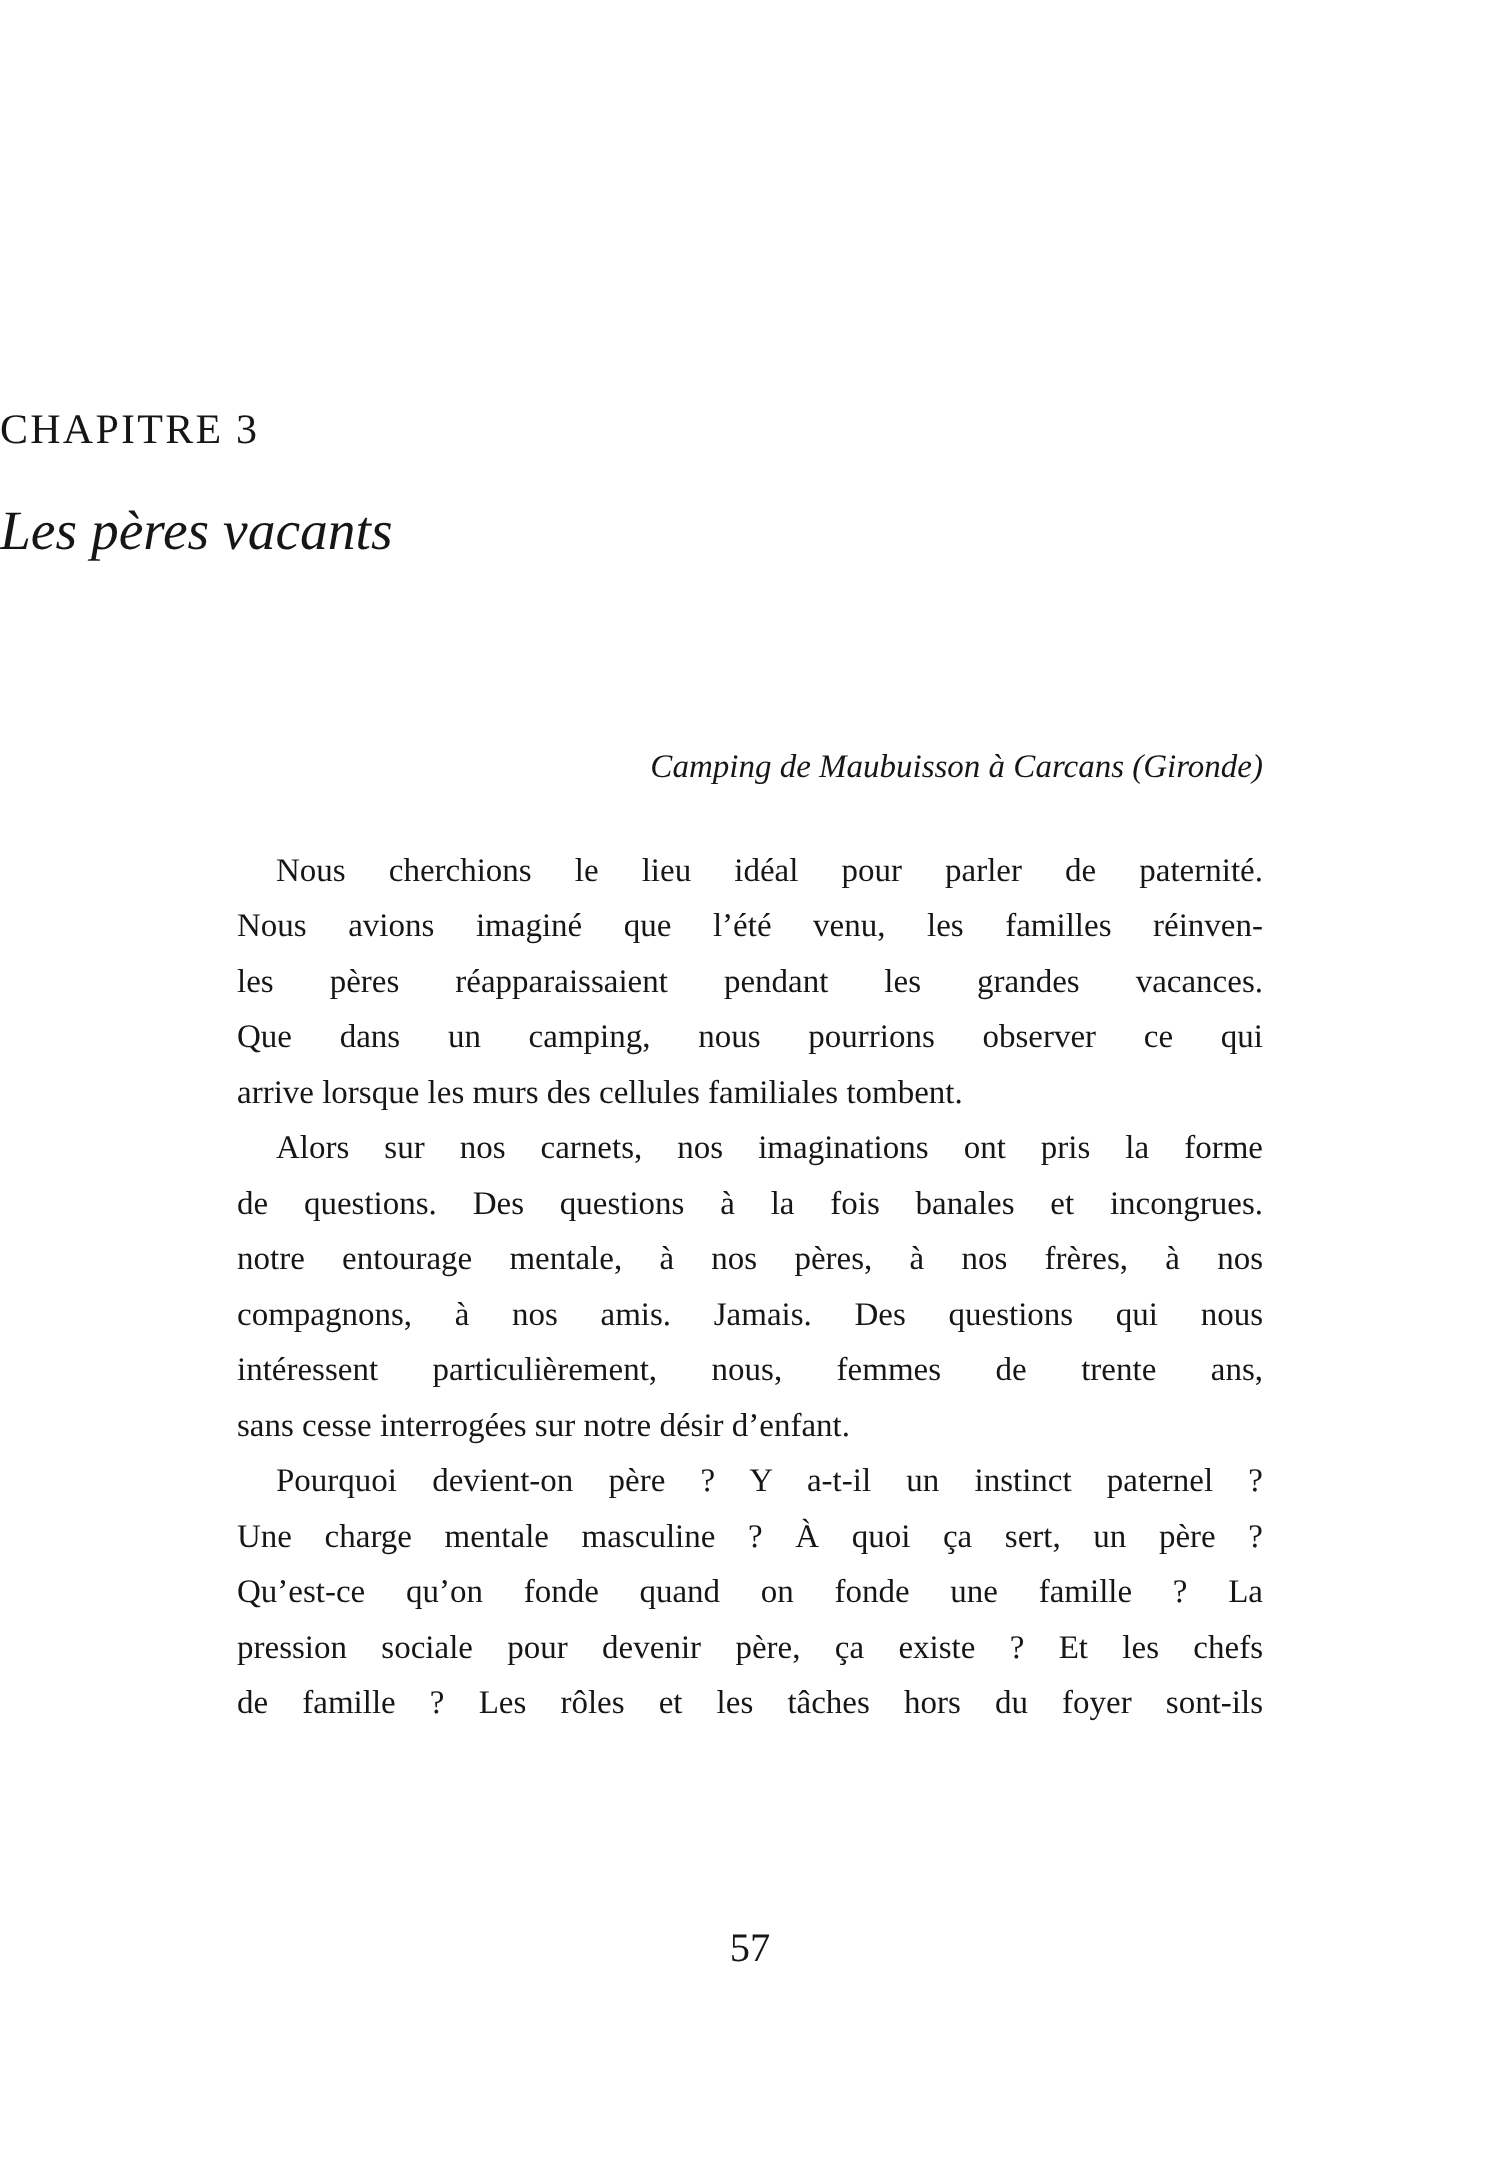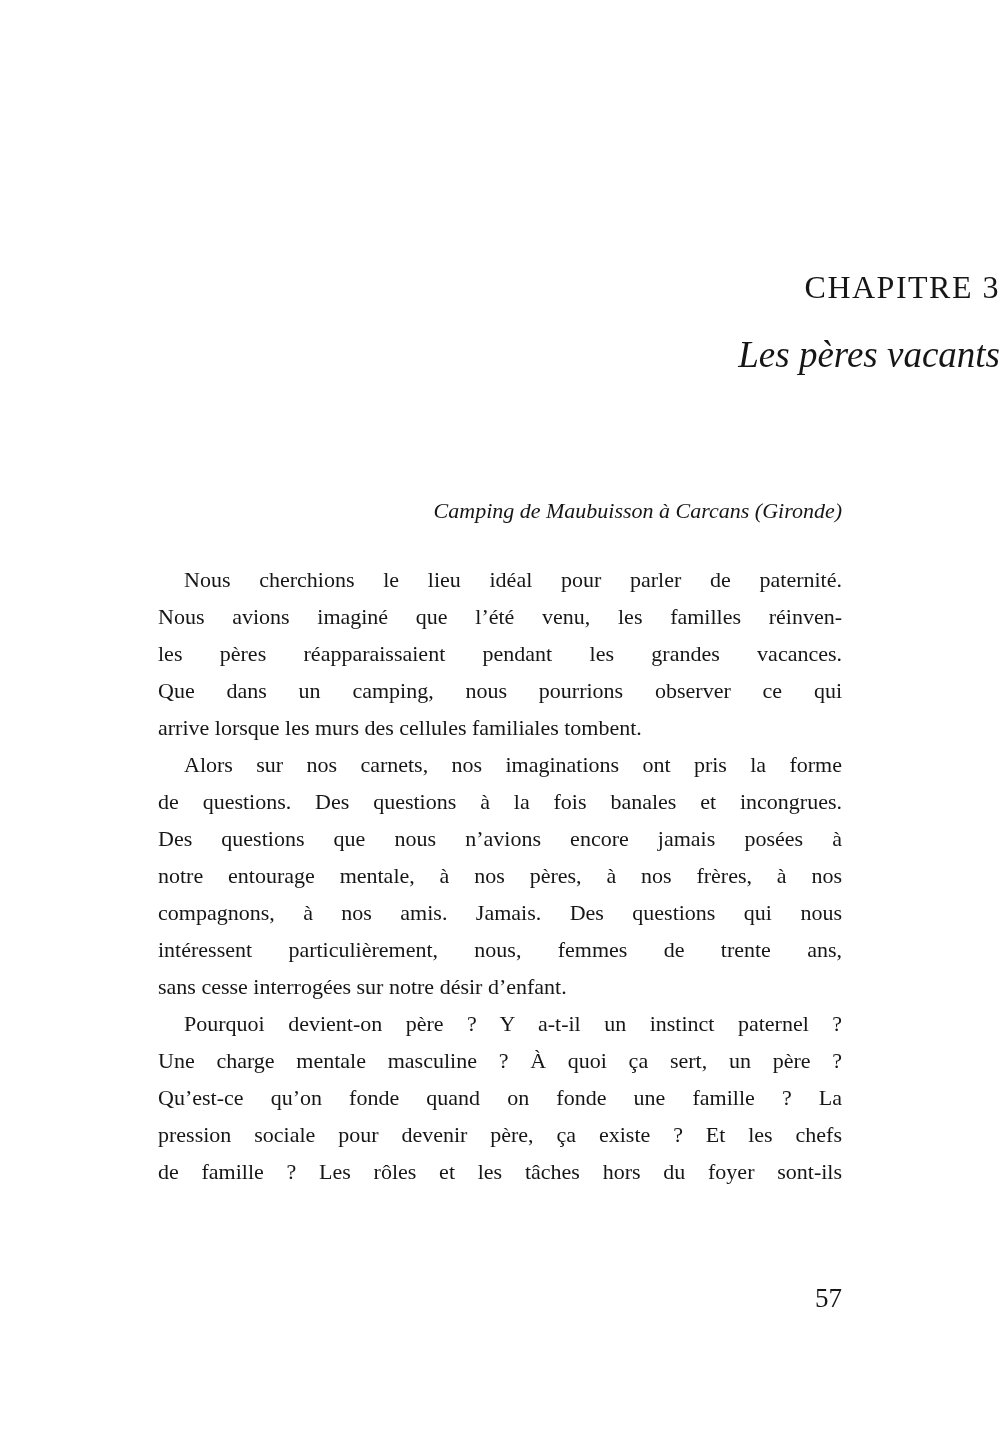--- a/index.html
+++ b/index.html
@@ -14,31 +14,31 @@
     background: #ffffff;
     color: #161616;
     font-family: "Liberation Serif", "DejaVu Serif", serif;
     overflow: hidden;
   }
   .chapter-label {
     position: absolute;
     top: 272px;
     left: 0;
     width: 100%;
-    text-align: right;
-    font-size: 32px;
+    text-align: left;
+    font-size: 28px;
     line-height: 30px;
     letter-spacing: 1.5px;
   }
   .chapter-title {
     position: absolute;
     top: 335px;
     left: 0;
     width: 100%;
-    text-align: right;
+    text-align: left;
     font-style: italic;
     font-size: 37px;
     line-height: 40px;
   }
   .dateline {
     position: absolute;
     top: 496px;
     right: 158px;
     font-style: italic;
     font-size: 22px;
@@ -63,21 +63,21 @@
     text-indent: 26px;
   }
   .para .line.end {
     text-align-last: left;
   }
   .page-number {
     position: absolute;
     top: 1281px;
     left: 158px;
     width: 684px;
-    text-align: right;
+    text-align: center;
     font-size: 27px;
     line-height: 34px;
   }
 </style>
 </head>
 <body>
 
 <div class="page">
   <div class="chapter-label">CHAPITRE 3</div>
 
@@ -89,21 +89,20 @@
       <div class="para">
         <div class="line first">Nous cherchions le lieu idéal pour parler de paternité.</div>
         <div class="line">Nous avions imaginé que l’été venu, les familles réinven-</div>
         <div class="line">les pères réapparaissaient pendant les grandes vacances.</div>
         <div class="line">Que dans un camping, nous pourrions observer ce qui</div>
         <div class="line end">arrive lorsque les murs des cellules familiales tombent.</div>
       </div>
       <div class="para">
         <div class="line first">Alors sur nos carnets, nos imaginations ont pris la forme</div>
         <div class="line">de questions. Des questions à la fois banales et incongrues.</div>
-        <div class="line">Des questions que nous n’avions encore jamais posées à</div>
         <div class="line">notre entourage mentale, à nos pères, à nos frères, à nos</div>
         <div class="line">compagnons, à nos amis. Jamais. Des questions qui nous</div>
         <div class="line">intéressent particulièrement, nous, femmes de trente ans,</div>
         <div class="line end">sans cesse interrogées sur notre désir d’enfant.</div>
       </div>
       <div class="para">
         <div class="line first">Pourquoi devient-on père ? Y a-t-il un instinct paternel ?</div>
         <div class="line">Une charge mentale masculine ? À quoi ça sert, un père ?</div>
         <div class="line">Qu’est-ce qu’on fonde quand on fonde une famille ? La</div>
         <div class="line">pression sociale pour devenir père, ça existe ? Et les chefs</div>

